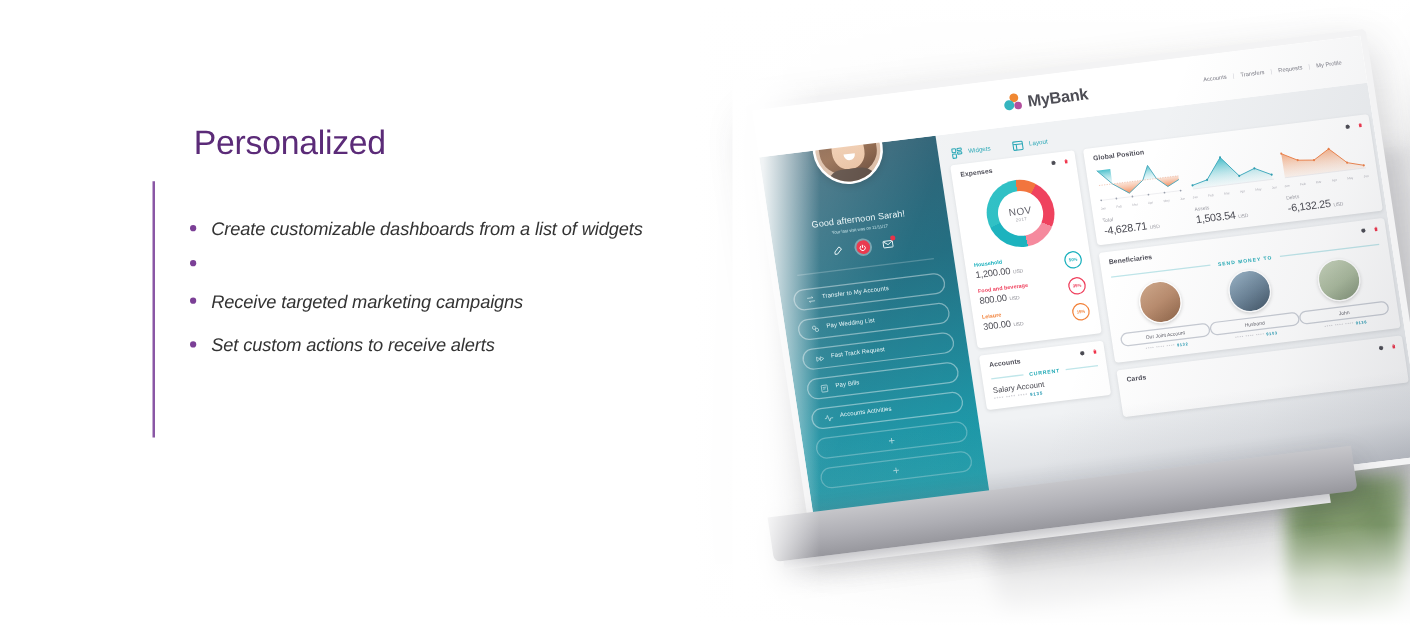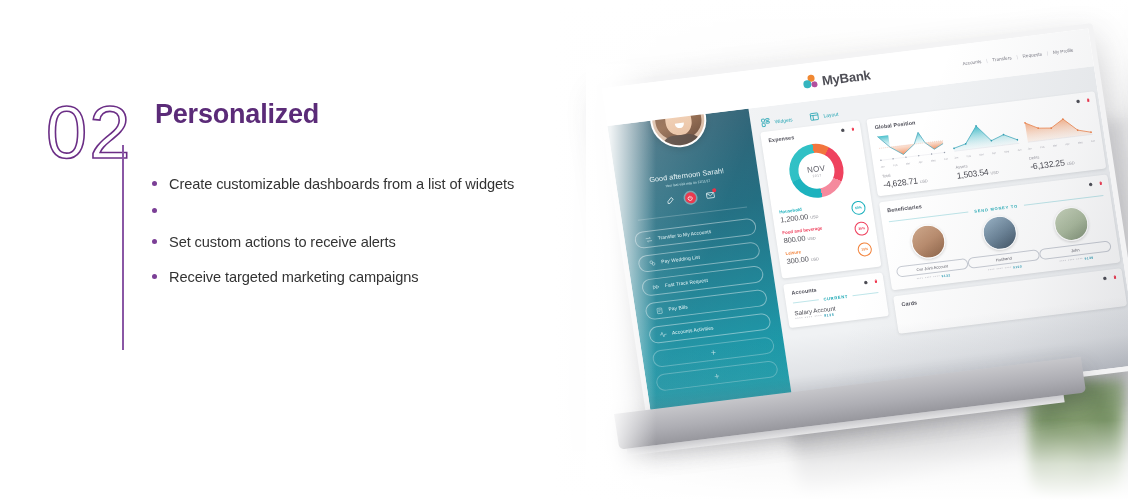--- a/index.html
+++ b/index.html
@@ -17,30 +17,30 @@
     font-size:74px;line-height:1;
     font-family:"Liberation Sans", sans-serif;
     font-weight:400;
     color:transparent;
     -webkit-text-stroke:1.6px #6b2e86;
     letter-spacing:2px;
   }
 
   #heading-block{position:absolute;left:155px;top:99px;width:420px;}
   .heading-line{
-    font-size:27px;font-weight:bold;color:#5b2b78;
+    font-size:27px;font-weight:normal;color:#5b2b78;
     line-height:1.16;letter-spacing:-0.2px;
   }
 
   #vline{
     position:absolute;left:122px;top:145px;width:1.6px;height:205px;
     background:#8a57a5;
   }
 
-  #bullet-list{position:absolute;left:152px;top:176px;width:440px;}
+  #bullet-list{position:absolute;left:152px;top:176px;width:440px;font-style:italic;}
   .bullet-row{
     display:flex;align-items:baseline;margin-bottom:17.5px;
   }
   .bullet-dot{
     width:5px;height:5px;border-radius:50%;background:#7b3f96;
     flex:0 0 5px;margin-right:12px;position:relative;top:-3px;
   }
   .bullet-text{
     font-size:14.6px;color:#333333;line-height:1.2;letter-spacing:-0.1px;
   }
@@ -710,38 +710,37 @@
 
       <div id="screen-glare"></div>
       <div id="screen-shadow-bottom"></div>
     </div>
   </div>
 
   <div id="mon-left-fade"></div>
 </div>
 
 <div id="left-panel">
-  <div id="number-02">02</div>
 
   <div id="heading-block">
     <div class="heading-line">Personalized</div>
   </div>
 
   <div id="vline"></div>
 
   <div id="bullet-list">
     <div class="bullet-row">
       <span class="bullet-dot"></span>
       <span class="bullet-text">Create customizable dashboards from a list of widgets</span>
     </div>
     <div class="bullet-row">
       <span class="bullet-dot"></span>
     </div>
     <div class="bullet-row">
       <span class="bullet-dot"></span>
-      <span class="bullet-text">Set custom actions to receive alerts</span>
+      <span class="bullet-text">Receive targeted marketing campaigns</span>
     </div>
     <div class="bullet-row">
       <span class="bullet-dot"></span>
-      <span class="bullet-text">Receive targeted marketing campaigns</span>
+      <span class="bullet-text">Set custom actions to receive alerts</span>
     </div>
   </div>
 </div>
 
 </body></html>

